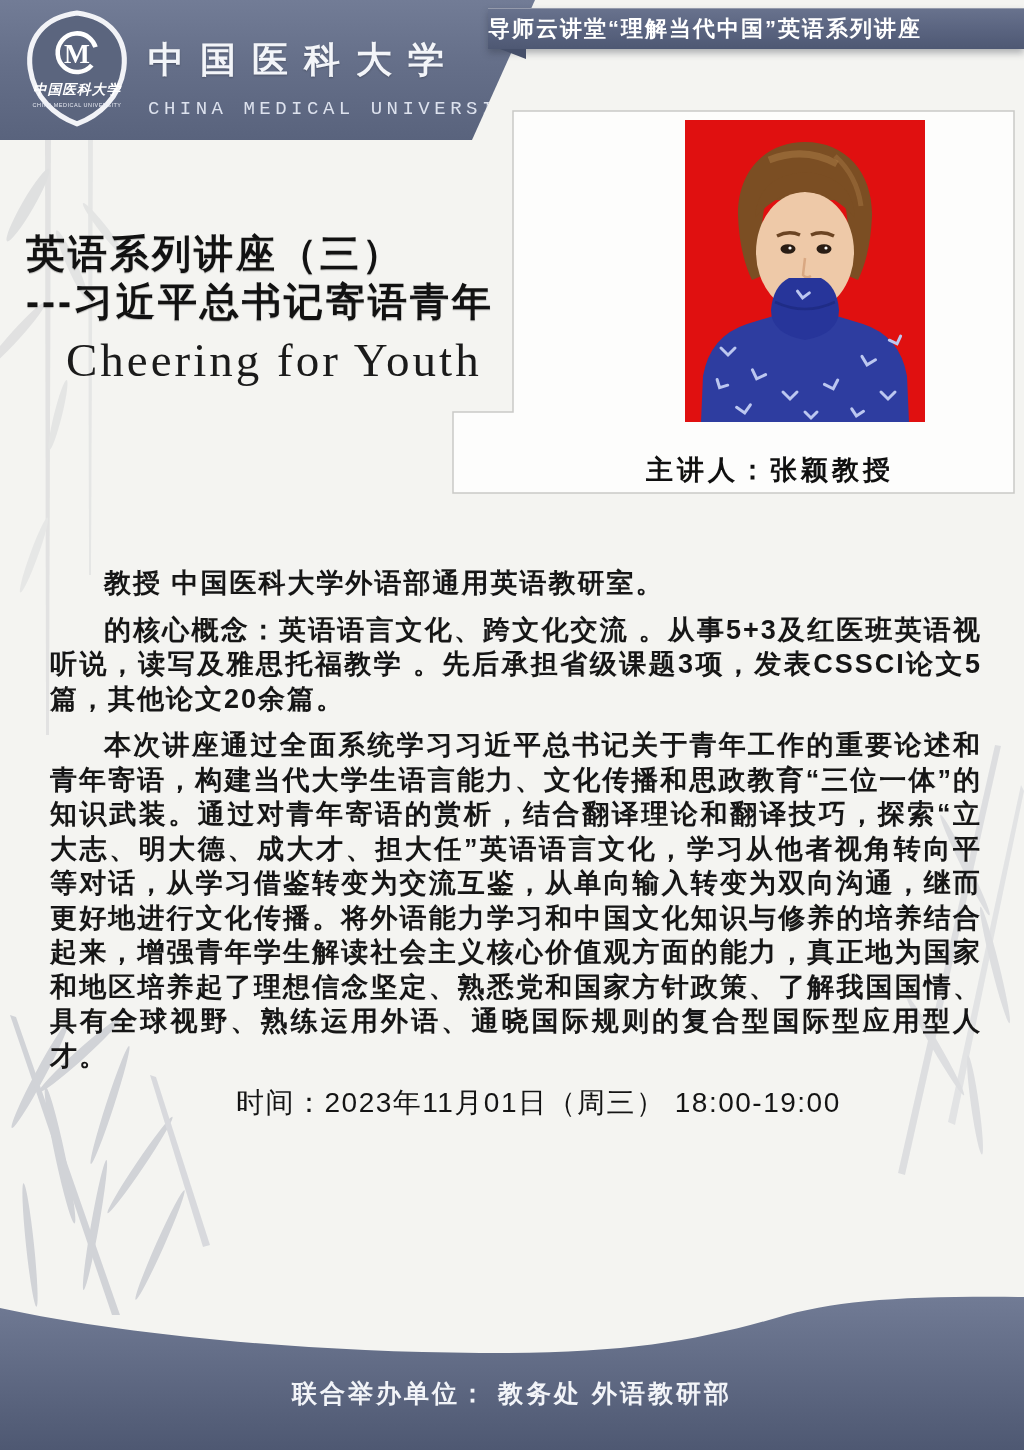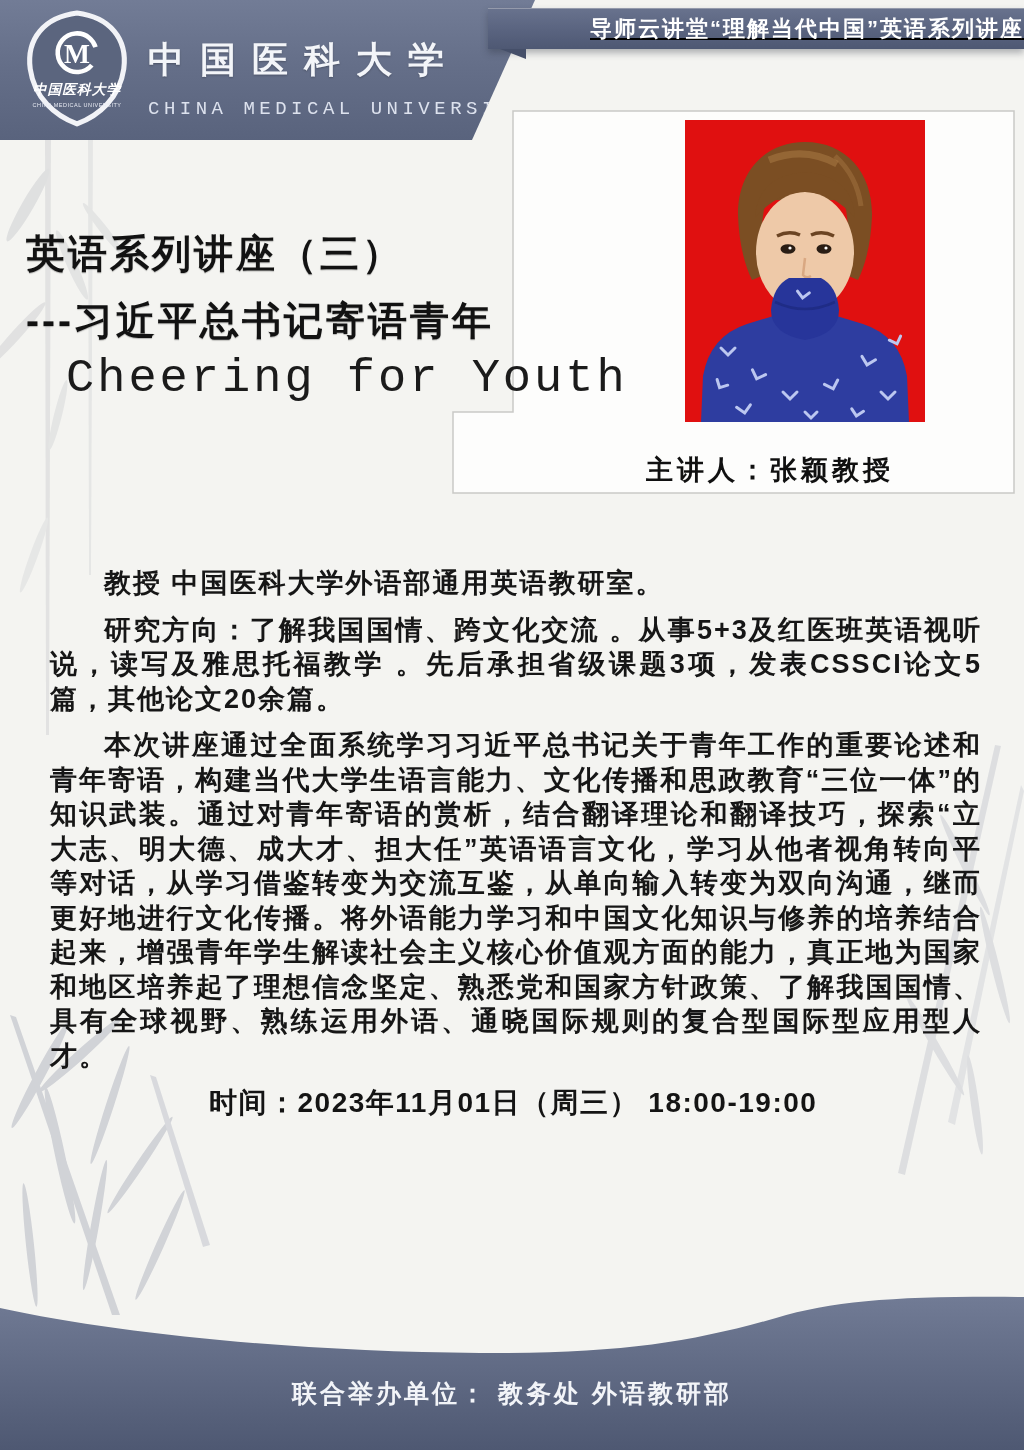--- a/index.html
+++ b/index.html
@@ -25,58 +25,58 @@
   .uni-en{
     margin-top:13px;font-size:19px;color:#dde2ee;letter-spacing:4.5px;
     font-family:"Liberation Mono","DejaVu Sans Mono",monospace;white-space:nowrap;
   }
   
   .ribbon{
     position:absolute;left:488px;top:8px;width:536px;height:40px;z-index:4;
     background:linear-gradient(180deg,#68728d 0%,#59637f 55%,#4e5873 100%);
     border-top:1px solid rgba(255,255,255,.4);
     box-shadow:0 4px 7px rgba(40,45,60,.35);
-    display:flex;align-items:center;justify-content:flex-end;text-decoration:underline;
+    display:flex;align-items:center;justify-content:flex-start;
   }
   .ribbon-text{
     color:#ffffff;font-size:22px;font-weight:700;letter-spacing:2px;white-space:nowrap;
   }
   .ribbon-fold{
     position:absolute;left:12px;bottom:-10px;width:0;height:0;z-index:3;
     border-top:10px solid #454f69;border-left:26px solid transparent;
   }
   
   .title-block{position:absolute;left:26px;top:234px;z-index:2;color:#121212;}
   .title-cn{
     font-size:39px;font-weight:800;letter-spacing:3px;line-height:1.0;
     white-space:nowrap;text-shadow:0 1px 1px rgba(0,0,0,.25);
   }
-  .title-cn.second{margin-top:28px;}
+  .title-cn.second{margin-top:9px;}
   .title-en{
     margin:12px 0 0 40px;font-size:47px;font-weight:500;letter-spacing:3px;
-    font-family:Liberation Mono, monospace;white-space:nowrap;color:#1b1b1b;
+    font-family:Liberation Serif, serif;white-space:nowrap;color:#1b1b1b;
   }
   
   .panel-svg{position:absolute;left:450px;top:110px;z-index:1;}
   .portrait{position:absolute;left:685px;top:120px;z-index:2;}
   .speaker-line{
     position:absolute;left:600px;top:452px;width:340px;z-index:2;
     text-align:center;font-size:27px;font-weight:800;letter-spacing:4px;
     color:#101010;white-space:nowrap;
   }
   
   .intro{
     position:absolute;left:38px;top:554px;width:956px;z-index:2;
     font-size:27px;font-weight:700;line-height:34.5px;letter-spacing:2px;
     color:#161616;text-align:justify;
   }
   .intro p{margin:12px;text-indent:2em;}
   
   .detail{
-    position:absolute;left:209px;z-index:2;font-size:28px;font-weight:700;
+    position:absolute;left:236px;z-index:2;font-size:28px;font-weight:400;
     letter-spacing:1.5px;color:#141414;white-space:nowrap;
   }
   .detail.time{top:1084px;}
   .detail.place{top:1156px;}
   .detail.note{top:1227px;}
   
   .footer-wave{position:absolute;left:0;top:1280px;z-index:3;}
   .organizer{
     position:absolute;left:0;top:1377px;width:1024px;z-index:4;text-align:center;
     font-size:25px;font-weight:700;letter-spacing:3px;color:#f2f4f8;
@@ -198,21 +198,21 @@
   <div class="speaker-line">主讲人：张颖教授</div>
 
   <section class="title-block">
     <div class="title-cn">英语系列讲座（三）</div>
     <div class="title-cn second">---习近平总书记寄语青年</div>
     <div class="title-en">Cheering for Youth</div>
   </section>
 
   <section class="intro">
     <p>教授 中国医科大学外语部通用英语教研室。</p>
-    <p>研究方向：了解我国国情、跨文化交流 。从事5+3及红医班英语视听说，读写及雅思托福教学 。先后承担省级课题3项，发表CSSCI论文5篇，其他论文20余篇。</p>
+    <p>的核心概念：英语语言文化、跨文化交流 。从事5+3及红医班英语视听说，读写及雅思托福教学 。先后承担省级课题3项，发表CSSCI论文5篇，其他论文20余篇。</p>
     <p>本次讲座通过全面系统学习习近平总书记关于青年工作的重要论述和青年寄语，构建当代大学生语言能力、文化传播和思政教育“三位一体”的知识武装。通过对青年寄语的赏析，结合翻译理论和翻译技巧，探索“立大志、明大德、成大才、担大任”英语语言文化，学习从他者视角转向平等对话，从学习借鉴转变为交流互鉴，从单向输入转变为双向沟通，继而更好地进行文化传播。将外语能力学习和中国文化知识与修养的培养结合起来，增强青年学生解读社会主义核心价值观方面的能力，真正地为国家和地区培养起了理想信念坚定、熟悉党和国家方针政策、了解我国国情、具有全球视野、熟练运用外语、通晓国际规则的复合型国际型应用型人才。</p>
   </section>
 
   <div class="detail time">时间：2023年11月01日（周三）  18:00-19:00</div>
 
   <svg class="footer-wave" width="1024" height="170" viewBox="0 0 1024 170">
     <defs>
       <linearGradient id="footGrad" x1="0" y1="0" x2="0" y2="1">
         <stop offset="0" stop-color="#717b95"></stop>
         <stop offset="1" stop-color="#4e5872"></stop>

